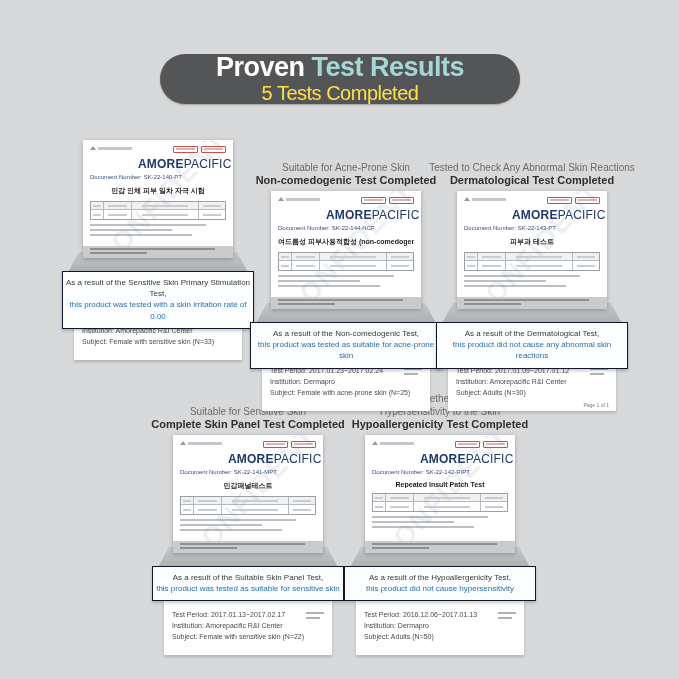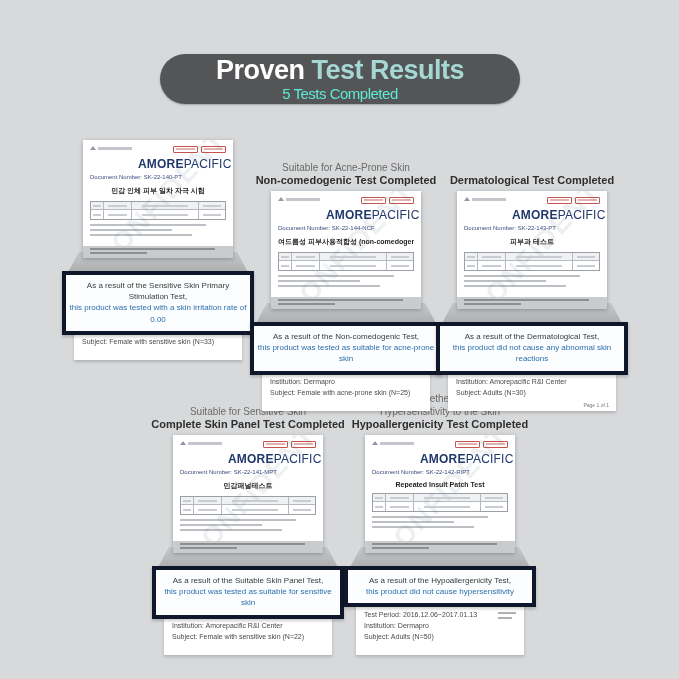--- a/index.html
+++ b/index.html
@@ -4,21 +4,21 @@
 <style>
   html,body{margin:0;padding:0;background:#eee;font-family:"Liberation Sans",sans-serif;}
   #canvas{position:relative;width:679px;height:679px;margin:0 auto;background:#d8d9da;overflow:hidden;}
 
   
   .banner{position:absolute;left:160px;top:54px;width:360px;height:50px;background:#545557;
     border-radius:32px;display:flex;flex-direction:column;align-items:center;justify-content:center;
     box-shadow:0 1px 2px rgba(0,0,0,.25);}
   .banner-line1{font-size:27px;font-weight:700;color:#ffffff;letter-spacing:-.5px;line-height:1.05;}
   .banner-line1 .teal{color:#a5d8d4;}
-  .banner-line2{font-size:15px;color:#5eead4;letter-spacing:-.5px;line-height:1.15;}
+  .banner-line2{font-size:20px;color:#fde047;letter-spacing:-.5px;line-height:1.15;}
 
   
   .cert{position:absolute;width:192px;}
   .card0{left:62px;top:140px;}
   .card1{left:250px;top:140px;}
   .card2{left:436px;top:140px;}
   .card3{left:152px;top:384px;}
   .card4{left:344px;top:384px;}
 
   .cert-header{height:48px;display:flex;flex-direction:column;justify-content:flex-end;
@@ -64,21 +64,21 @@
   .lnd{height:2px;background:#8d9093;}
   .wd90{width:92%;} .wd40{width:42%;}
 
   
   .pedestal{position:absolute;left:4px;top:112px;width:184px;height:24px;z-index:1;
     background:linear-gradient(180deg,#c6c8ca 0%,#a7a9ab 100%);
     clip-path:polygon(7% 0,93% 0,100% 100%,0 100%);}
 
   
   .resultbox{position:absolute;left:0;top:131px;width:192px;background:#fbfdfe;
-    border:4px solid #0f172a;box-sizing:border-box;text-align:center;padding:5px 2px 6px;
+    border:1px solid #0f172a;box-sizing:border-box;text-align:center;padding:5px 2px 6px;
     z-index:3;box-shadow:0 2px 3px rgba(0,0,0,.2);}
   .resultbox .r1{font-size:8px;color:#3a3a3a;line-height:1.4;}
   .resultbox .r2{font-size:8px;color:#2c6fae;line-height:1.4;}
 
   
   .infopanel{position:absolute;left:12px;top:166px;width:168px;background:#ffffff;z-index:2;
     box-shadow:0 2px 3px rgba(0,0,0,.18);padding:9px 8px 12px;box-sizing:border-box;}
   .info-l div{font-size:7px;color:#4a4a4a;line-height:1.55;white-space:nowrap;}
   .info-r{position:absolute;right:8px;top:11px;width:18px;display:flex;flex-direction:column;gap:3px;}
   .info-r .lnd{background:#aeb1b5;}
@@ -219,20 +219,21 @@
         <div class="info-r">
           <div class="lnd wd100"></div>
             <div class="lnd wd80"></div>
         </div>
         <div class="pagenote"></div>
       </div>
     </div>
   </div>
     <div class="cert card2">
     <div class="cert-header">
+      <div class="sub">Tested to Check Any Abnormal Skin Reactions</div>
       <div class="sub"></div>
       <div class="ttl">Dermatological Test Completed</div>
       <div class="ttl"></div>
     </div>
     <div class="stage">
       <div class="pedestal"></div>
       <div class="page">
         <div class="watermark">CONFIDENTIAL</div>
         <div class="topbar">
           <div class="minimark">

